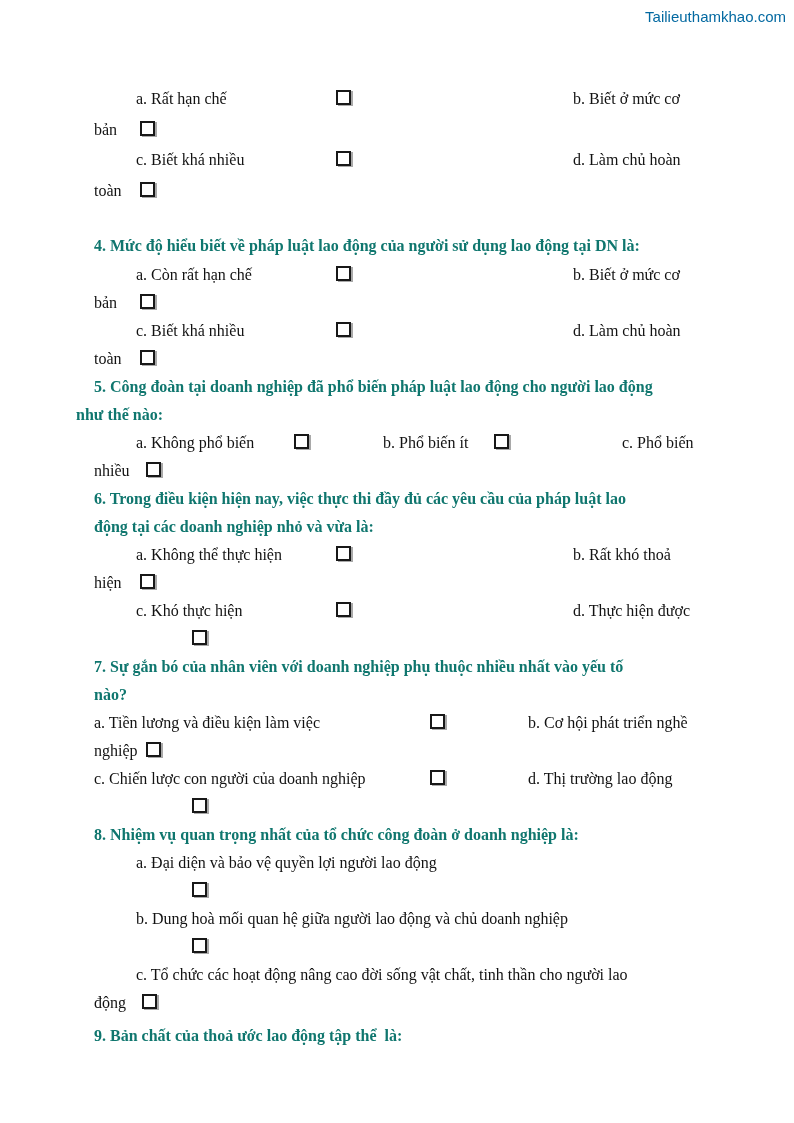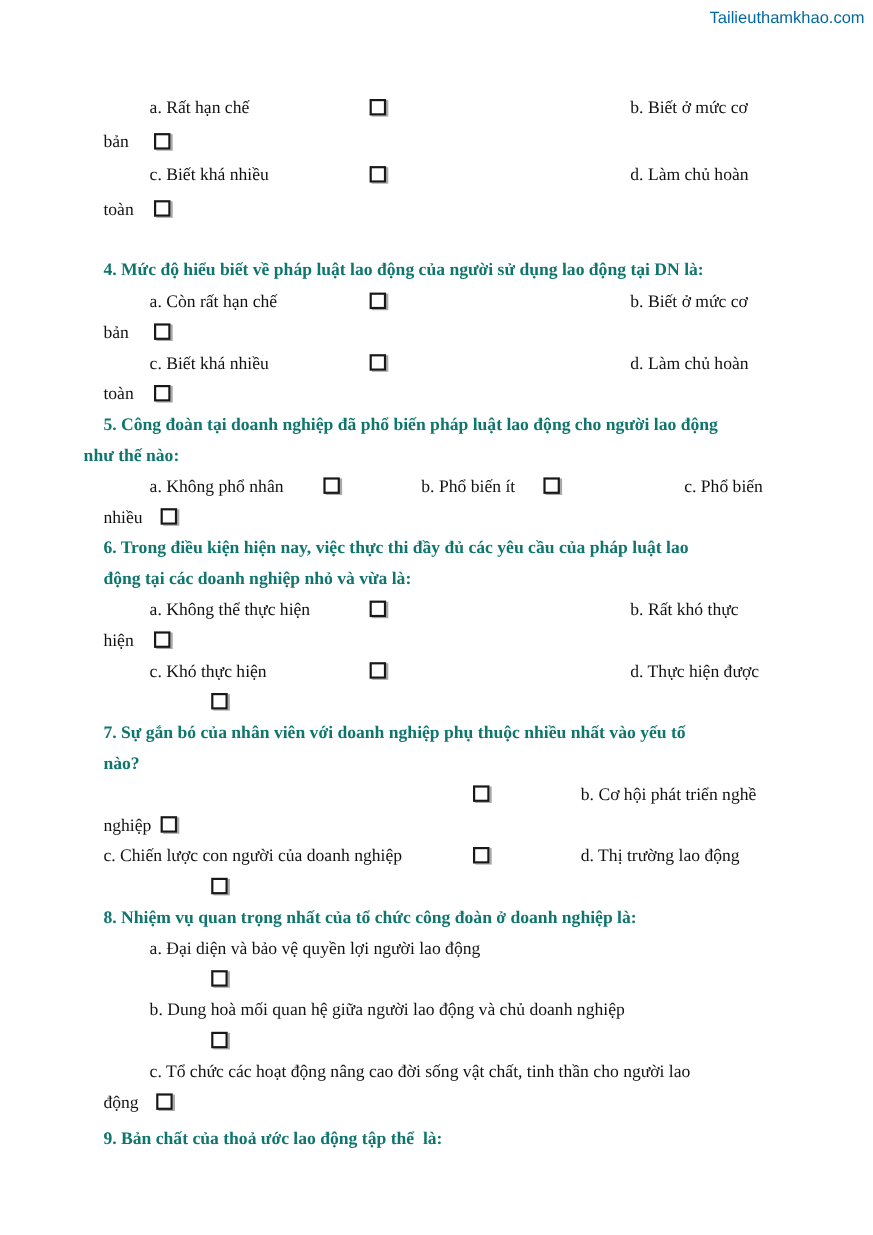--- a/index.html
+++ b/index.html
@@ -81,60 +81,61 @@
         <span class="seg" style="left: 94px;">toàn</span>
         <div class="cbx" style="left: 140px;"></div>
       </div>
       <div class="line" style="top: 375px;">
         <span class="seg bold" style="left: 94px;">5. Công đoàn tại doanh nghiệp đã phổ biến pháp luật lao động cho người lao động</span>
       </div>
       <div class="line" style="top: 403px;">
         <span class="seg bold" style="left: 76px;">như thế nào:</span>
       </div>
       <div class="line" style="top: 431px;">
-        <span class="seg" style="left: 136px;">a. Không phổ nhân</span>
+        <span class="seg" style="left: 136px;">a. Không phổ biến</span>
         <div class="cbx" style="left: 294px;"></div>
         <span class="seg" style="left: 383px;">b. Phổ biến ít</span>
         <div class="cbx" style="left: 494px;"></div>
         <span class="seg" style="left: 622px;">c. Phổ biến</span>
       </div>
       <div class="line" style="top: 459px;">
         <span class="seg" style="left: 94px;">nhiều</span>
         <div class="cbx" style="left: 146px;"></div>
       </div>
       <div class="line" style="top: 487px;">
         <span class="seg bold" style="left: 94px;">6. Trong điều kiện hiện nay, việc thực thi đầy đủ các yêu cầu của pháp luật lao</span>
       </div>
       <div class="line" style="top: 515px;">
         <span class="seg bold" style="left: 94px;">động tại các doanh nghiệp nhỏ và vừa là:</span>
       </div>
       <div class="line" style="top: 543px;">
         <span class="seg" style="left: 136px;">a. Không thể thực hiện</span>
         <div class="cbx" style="left: 336px;"></div>
-        <span class="seg" style="left: 573px;">b. Rất khó thực</span>
+        <span class="seg" style="left: 573px;">b. Rất khó thoả</span>
       </div>
       <div class="line" style="top: 571px;">
         <span class="seg" style="left: 94px;">hiện</span>
         <div class="cbx" style="left: 140px;"></div>
       </div>
       <div class="line" style="top: 599px;">
         <span class="seg" style="left: 136px;">c. Khó thực hiện</span>
         <div class="cbx" style="left: 336px;"></div>
         <span class="seg" style="left: 573px;">d. Thực hiện được</span>
       </div>
       <div class="line" style="top: 627px;">
         <div class="cbx" style="left: 192px;"></div>
       </div>
       <div class="line" style="top: 655px;">
         <span class="seg bold" style="left: 94px;">7. Sự gắn bó của nhân viên với doanh nghiệp phụ thuộc nhiều nhất vào yếu tố</span>
       </div>
       <div class="line" style="top: 683px;">
         <span class="seg bold" style="left: 94px; text-align: center;">nào?</span>
       </div>
       <div class="line" style="top: 711px;">
+        <span class="seg" style="left: 94px;">a. Tiền lương và điều kiện làm việc</span>
         <div class="cbx" style="left: 430px;"></div>
         <span class="seg" style="left: 528px;">b. Cơ hội phát triển nghề</span>
       </div>
       <div class="line" style="top: 739px;">
         <span class="seg" style="left: 94px;">nghiệp</span>
         <div class="cbx" style="left: 146px;"></div>
       </div>
       <div class="line" style="top: 767px;">
         <span class="seg" style="left: 94px;">c. Chiến lược con người của doanh nghiệp</span>
         <div class="cbx" style="left: 430px;"></div>

